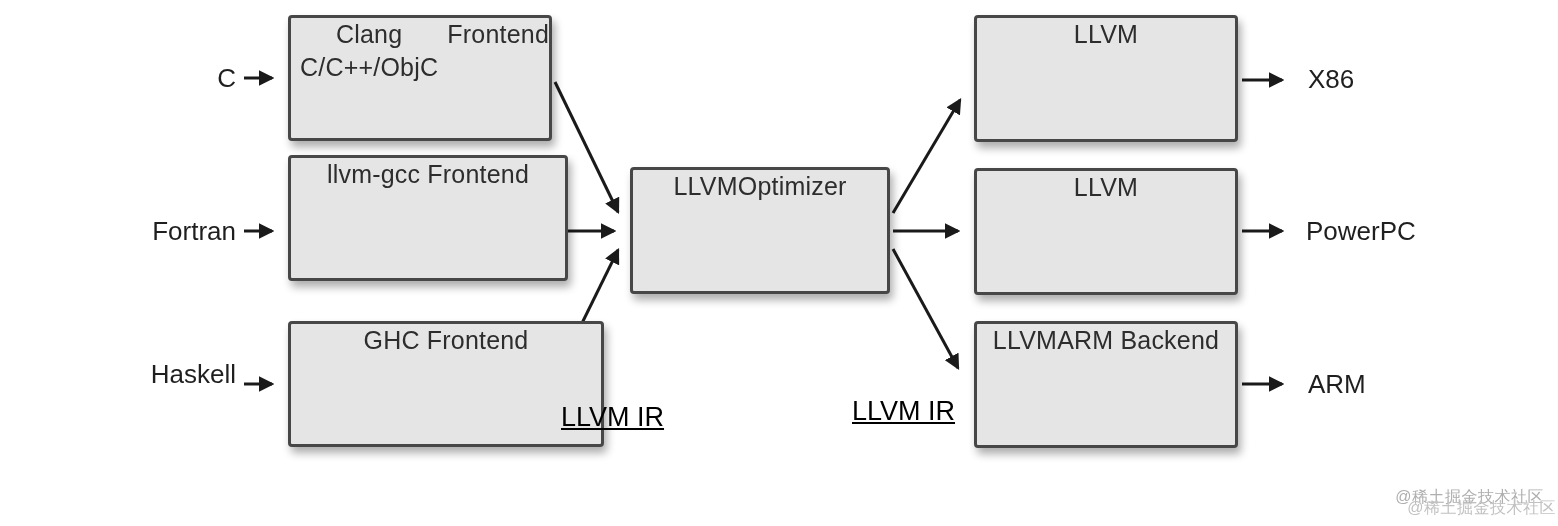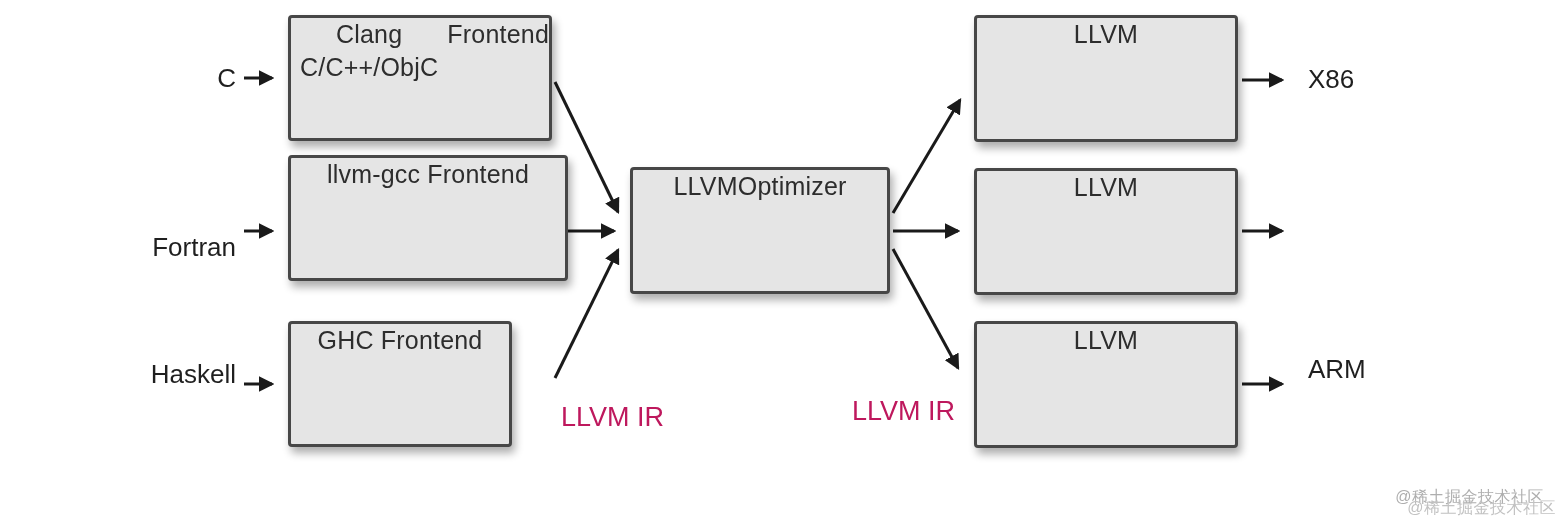--- a/index.html
+++ b/index.html
@@ -35,43 +35,44 @@
     justify-content: center;
     text-align: center;
     font-size: 25px;
     line-height: 1.32;
     color: #2d2d2d;
     letter-spacing: 0.2px;
   }
   .node span { display: block; }
   .n-clang    { left: 288px; top: 15px;  width: 264px; height: 126px; }
   .n-llvmgcc  { left: 288px; top: 155px; width: 280px; height: 126px; }
-  .n-ghc      { left: 288px; top: 321px; width: 224px; height: 126px; }
+  .n-ghc      { left: 288px; top: 321px; width: 316px; height: 126px; }
   .n-opt      { left: 630px; top: 167px; width: 260px; height: 127px; }
   .n-x86      { left: 974px; top: 15px;  width: 264px; height: 127px; }
   .n-ppc      { left: 974px; top: 168px; width: 264px; height: 127px; }
   .n-arm      { left: 974px; top: 321px; width: 264px; height: 127px; }
   .io-label {
     position: absolute;
     font-size: 26px;
     color: #1f1f1f;
     white-space: nowrap;
   }
   .in-label { width: 176px; left: 60px; text-align: right; }
   .lbl-c       { top: 63px; }
-  .lbl-fortran { top: 232px; }
+  .lbl-fortran { top: 216px; }
   .lbl-haskell { top: 359px; }
   .lbl-x86     { left: 1308px; top: 64px; }
   .lbl-ppc     { left: 1306px; top: 216px; }
-  .lbl-arm     { left: 1308px; top: 354px; }
+  .lbl-arm     { left: 1308px; top: 369px; }
   .ir-label {
     position: absolute;
     font-size: 27px;
-    color: #be185d;
+    color: #000000;
     white-space: nowrap;
+    text-decoration: underline;
   }
   .ir-left  { left: 561px; top: 402px; }
   .ir-right { left: 852px; top: 396px; }
   .watermark {
     position: absolute;
     font-size: 16px;
     white-space: nowrap;
     letter-spacing: 0.5px;
   }
   .wm-1 { right: 14px; top: 487px; color: #aeaeae; }
@@ -125,23 +126,25 @@
   </div>
 
   <div class="node n-x86">
     <span>LLVM</span>
   </div>
   <div class="node n-ppc">
     <span>LLVM</span>
   </div>
   <div class="node n-arm">
     <span>LLVM</span>
+    <span>ARM Backend</span>
   </div>
 
   <div class="io-label lbl-x86">X86</div>
+  <div class="io-label lbl-ppc">PowerPC</div>
   <div class="io-label lbl-arm">ARM</div>
 
   <div class="ir-label ir-left">LLVM IR</div>
   <div class="ir-label ir-right">LLVM IR</div>
 
   <div class="watermark wm-1">@稀土掘金技术社区</div>
   <div class="watermark wm-2">@稀土掘金技术社区</div>
 
 </div>
 

